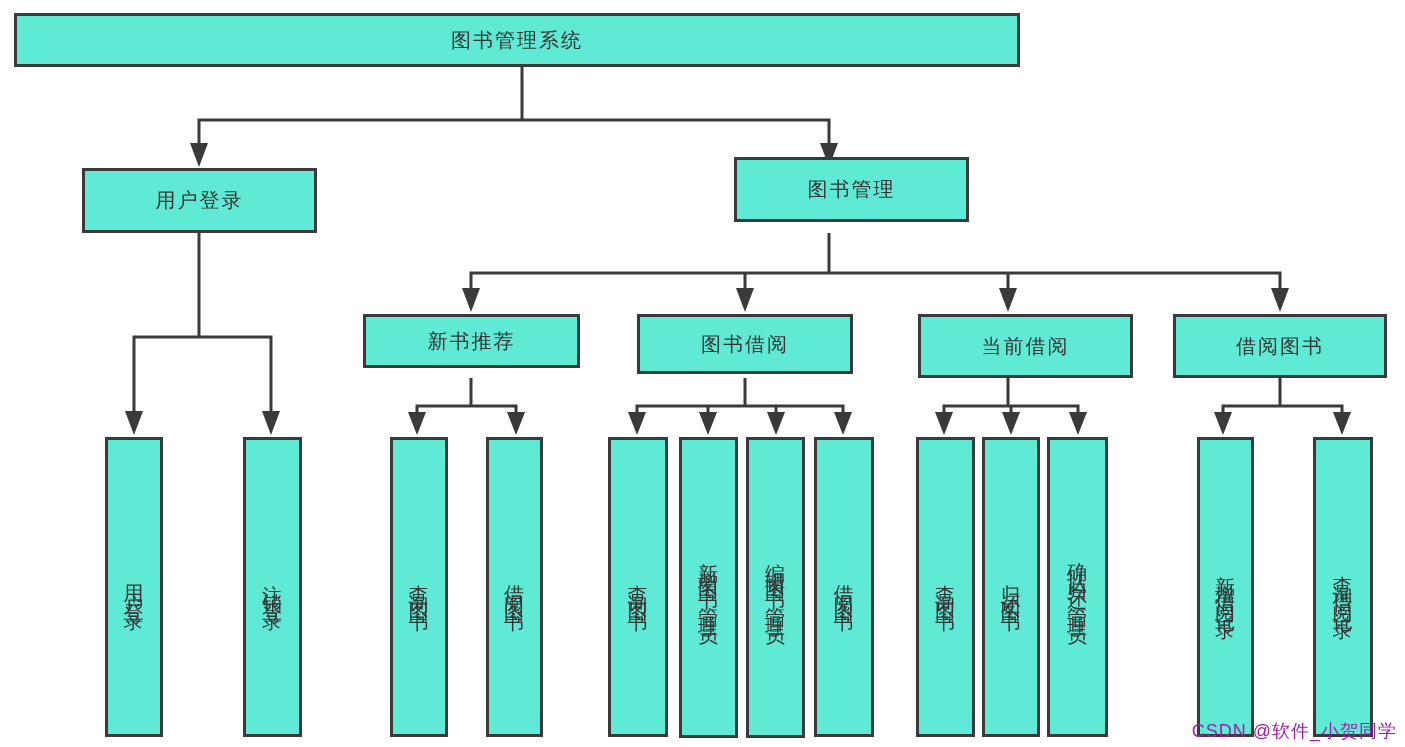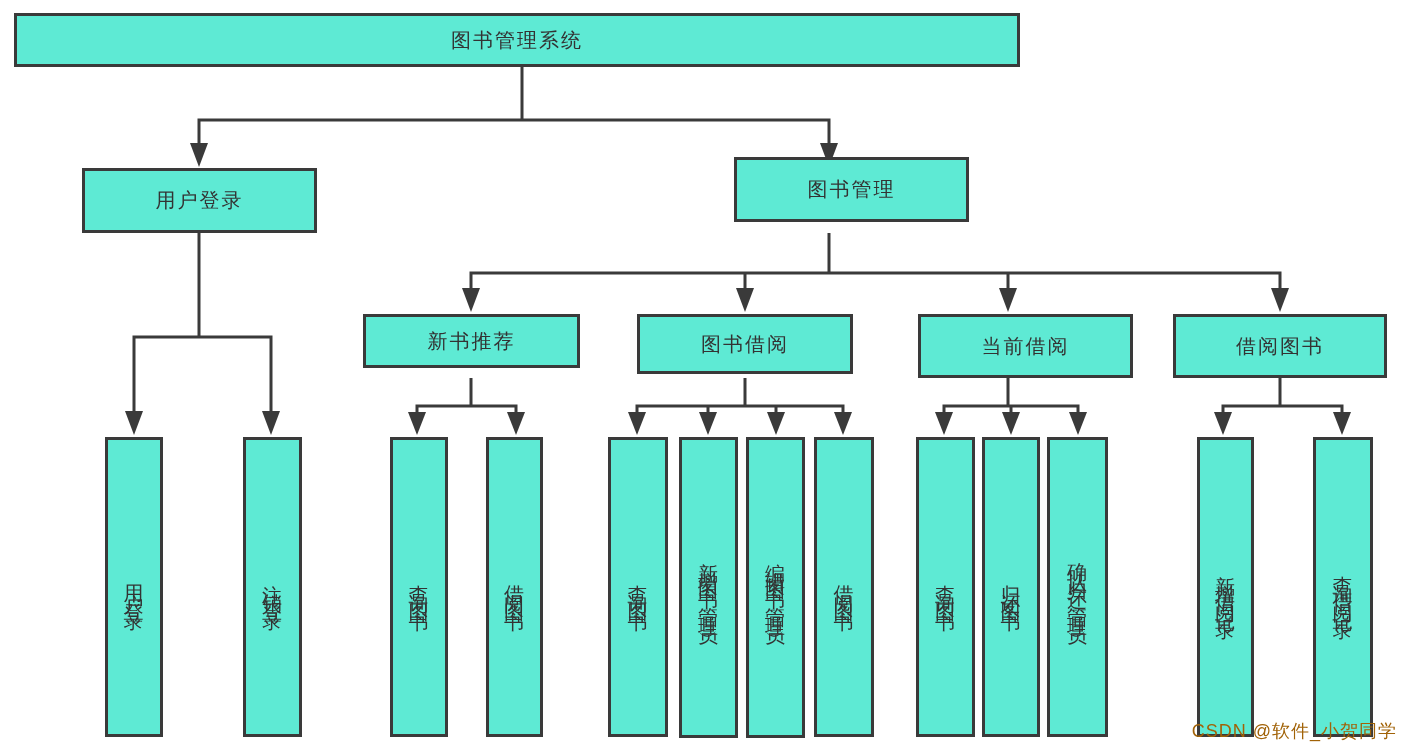--- a/index.html
+++ b/index.html
@@ -34,21 +34,21 @@
     writing-mode:vertical-rl;
     text-orientation:mixed;
     letter-spacing:9px;
     line-height:1;
     white-space:nowrap;
   }
   .watermark{
     position:absolute;
     right:8px;
     bottom:4px;
-    color:#a16207;
+    color:#a21caf;
     font-size:18px;
     letter-spacing:1px;
     z-index:5;
   }
 </style>
 </head>
 <body>
 
 <div class="stage">
 

